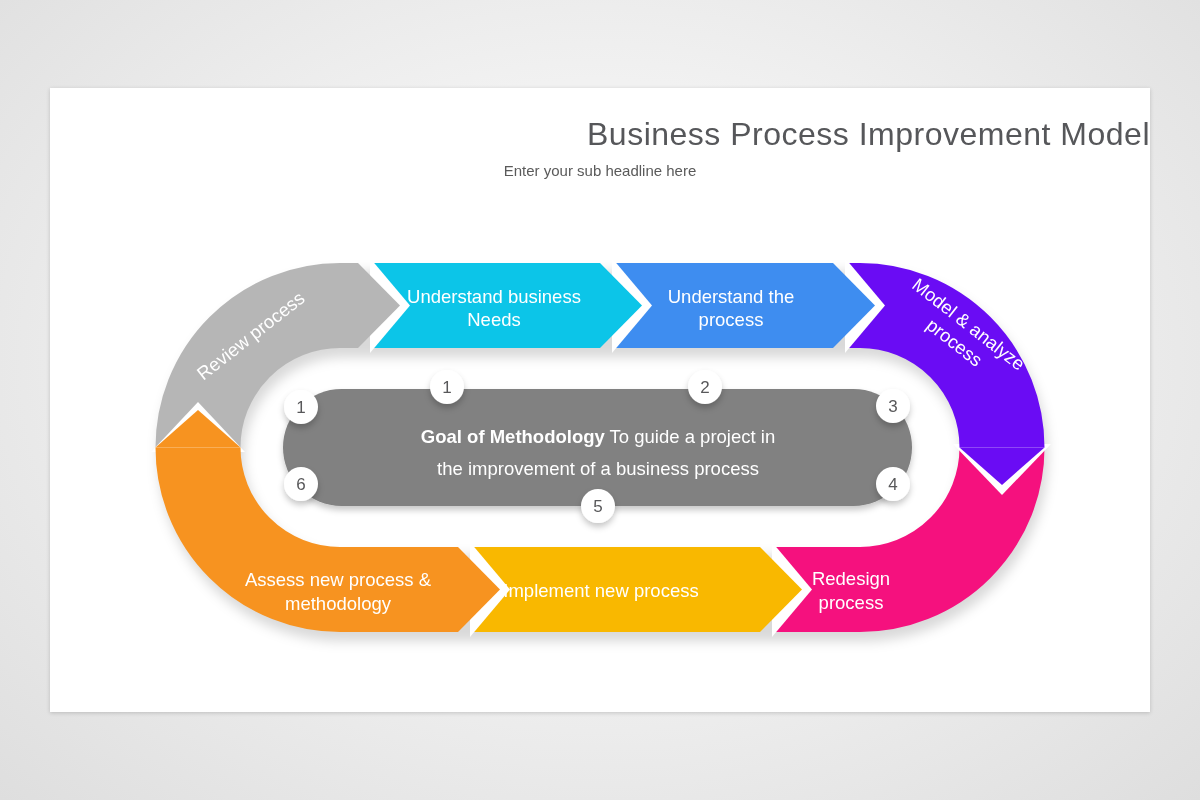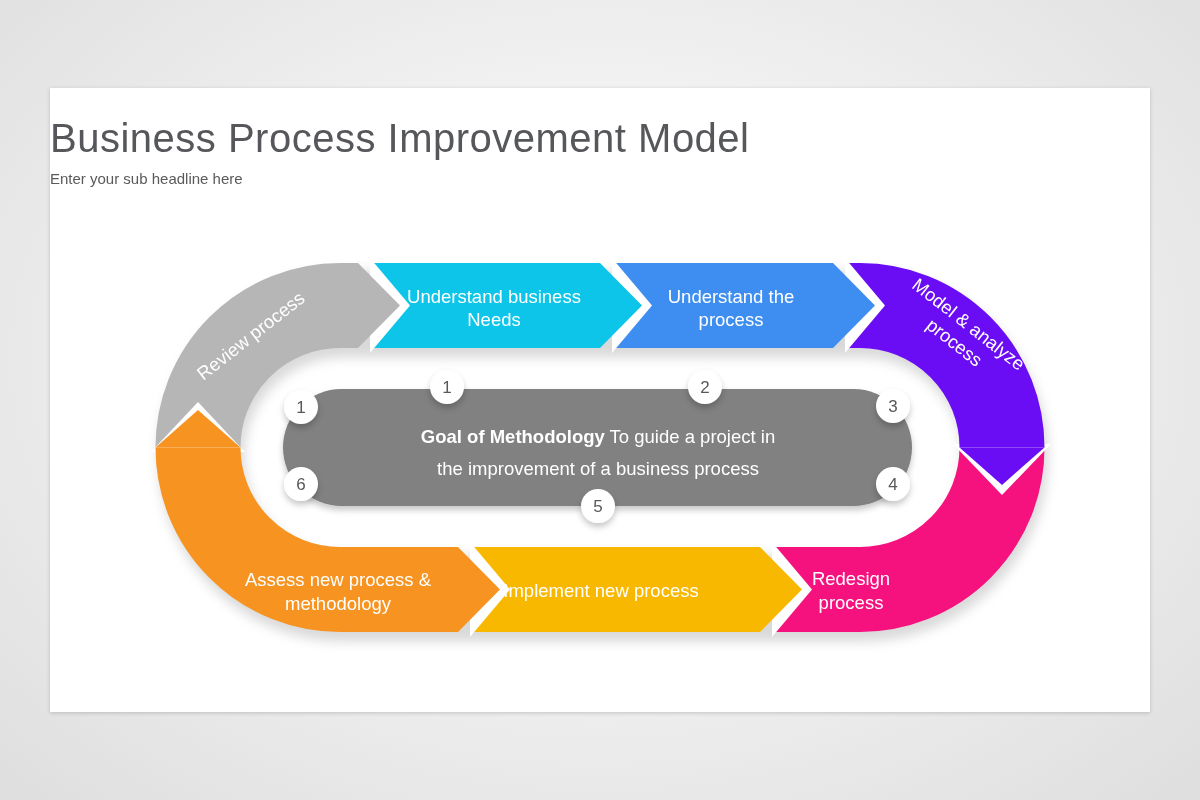--- a/index.html
+++ b/index.html
@@ -7,25 +7,25 @@
     width:1200px;height:800px;overflow:hidden;
     background:radial-gradient(ellipse at 50% 45%, #f1f1f1 45%, #dedede 100%);
     font-family:"Liberation Sans", sans-serif;
   }
   .stage{position:relative;width:1200px;height:800px;}
   .slide{
     position:absolute;left:50px;top:88px;width:1100px;height:624px;
     background:#ffffff;box-shadow:0 1px 4px rgba(0,0,0,0.18);
   }
   .slide-title{
-    margin:28px 0 0 0;text-align:left;
-    font-size:40px;font-weight:400;color:#56575a;letter-spacing:0.5px;
+    margin:28px 0 0 0;text-align:right;
+    font-size:32px;font-weight:400;color:#56575a;letter-spacing:0.5px;padding-left:12px;
   }
   .slide-subtitle{
-    margin:9px 0 0 0;text-align:left;
+    margin:9px 0 0 0;text-align:center;
     font-size:15px;font-weight:400;color:#5a5a5a;
   }
   svg.diagram{position:absolute;left:0;top:0;width:1200px;height:800px;}
   .band-label{fill:#ffffff;font-size:18.5px;font-weight:400;}
   .goal-text{fill:#ffffff;font-size:18.5px;font-weight:400;}
   .goal-text .bold{font-weight:700;}
   .badge-circle{fill:#ffffff;}
   .badge-num{fill:#58585a;font-size:17px;font-weight:400;}
   text{font-family:"Liberation Sans", sans-serif;}
 </style>

